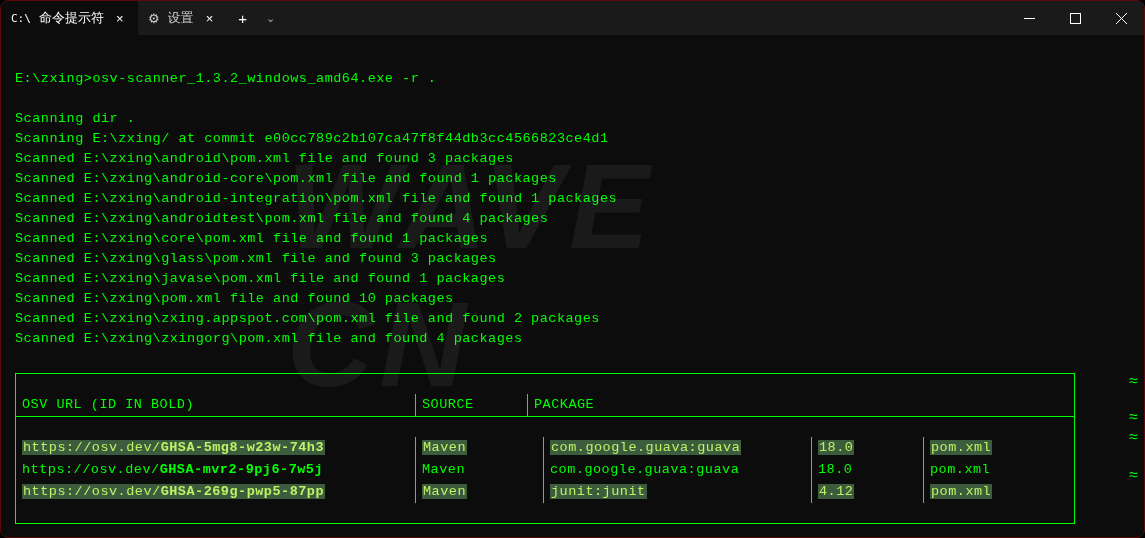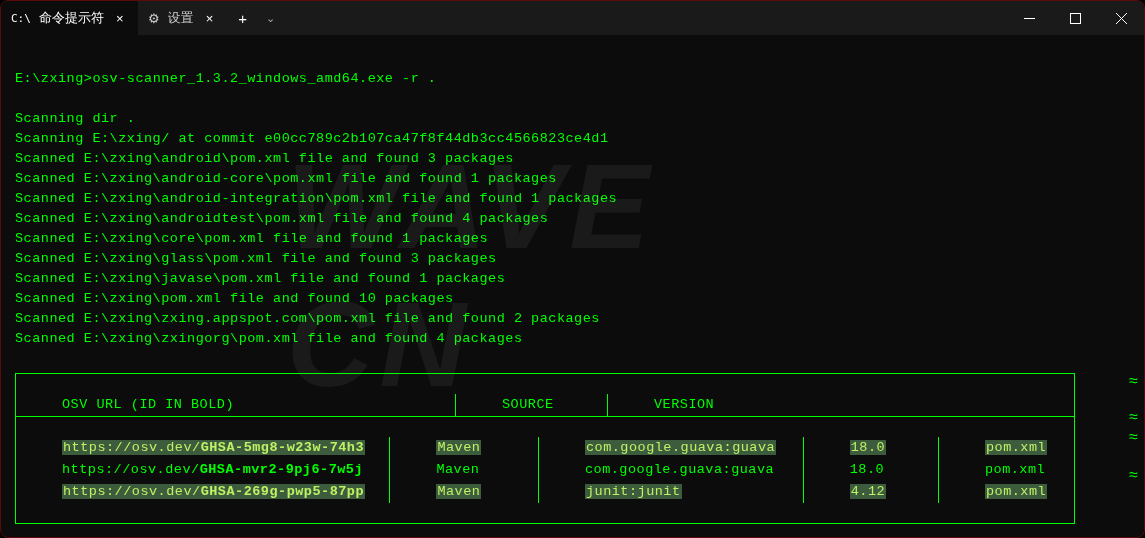--- a/index.html
+++ b/index.html
@@ -15,21 +15,21 @@
 .newtab { width:30px; display:flex; align-items:center; justify-content:center; color:#fff; font-size:15px; cursor:pointer; }
 .dropdown { width:26px; display:flex; align-items:center; justify-content:center; color:#aaa; font-size:11px; cursor:pointer; }
 .spacer { flex:1; }
 .winbtns { display:flex; }
 .winbtn { width:46px; height:34px; display:flex; align-items:center; justify-content:center; color:#fff; cursor:pointer; }
 .winbtn svg { stroke:#fff; fill:none; stroke-width:1; }
 .terminal { position:absolute; top:34px; left:0; right:0; bottom:0; padding:14px 14px 10px 14px; color:#00ff00; font-size:13.5px; line-height:20px; letter-spacing:0.5px; white-space:pre; overflow:hidden; }
 .watermark { position:absolute; top:50%; left:50%; transform:translate(-50%,-48%); font-size:120px; font-weight:700; font-style:italic; color:rgba(255,255,255,0.06); font-family:Arial,sans-serif; letter-spacing:6px; pointer-events:none; z-index:5; }
 .table { border:1px solid #00ff00; margin-top:4px; font-size:13.5px; width:1060px; position:relative; z-index:10; }
 .trow { display:flex; }
-.tcell { padding:1px 6px; border-right:1px solid #00ff00; overflow:hidden; white-space:nowrap; letter-spacing:0.5px;margin-left:40px; }
+.tcell { padding:1px 6px; border-right:1px solid #00ff00; overflow:hidden; white-space:nowrap; letter-spacing:0.5px; }
 .tcell:last-child { border-right:none; }
 .c1 { width:400px; }
 .c2 { width:128px; }
 .c3 { width:268px; }
 .c4 { width:112px; }
 .c5 { width:112px; }
 .thead { border-bottom:1px solid #00ff00; }
 .sel { background:#3d5c3d; color:#bef264; padding:0 1px; }
 @keyframes blink { 50% { opacity:0; } }
 .tilde { position:absolute; right:6px; color:#00ff00; z-index:10; }
@@ -76,21 +76,21 @@
 
   <div class="watermark">WAVE CN</div>
 
   <div class="terminal">
 <div><span>E:\zxing&gt;</span><span>osv-scanner_1.3.2_windows_amd64.exe -r .</span></div>
 <div id="lines"><div>Scanning dir .</div><div>Scanning E:\zxing/ at commit e00cc789c2b107ca47f8f44db3cc4566823ce4d1</div><div>Scanned E:\zxing\android\pom.xml file and found 3 packages</div><div>Scanned E:\zxing\android-core\pom.xml file and found 1 packages</div><div>Scanned E:\zxing\android-integration\pom.xml file and found 1 packages</div><div>Scanned E:\zxing\androidtest\pom.xml file and found 4 packages</div><div>Scanned E:\zxing\core\pom.xml file and found 1 packages</div><div>Scanned E:\zxing\glass\pom.xml file and found 3 packages</div><div>Scanned E:\zxing\javase\pom.xml file and found 1 packages</div><div>Scanned E:\zxing\pom.xml file and found 10 packages</div><div>Scanned E:\zxing\zxing.appspot.com\pom.xml file and found 2 packages</div><div>Scanned E:\zxing\zxingorg\pom.xml file and found 4 packages</div></div>
 <div class="table">
 <div class="trow thead">
 <div class="tcell c1"> <span>OSV URL (ID IN BOLD)</span></div>
 <div class="tcell c4"> <span>SOURCE</span></div>
-<div class="tcell c5"> <span>VERSION</span></div>
+<div class="tcell c5"> <span>PACKAGE</span></div>
 </div>
 <div id="tbody"><div class="trow"><div class="tcell c1"> <span class="sel">https://osv.dev/<span class="u">GHSA-5mg8-w23w-74h3</span></span></div><div class="tcell c2"> <span class="sel">Maven</span></div><div class="tcell c3"> <span class="sel">com.google.guava:guava</span></div><div class="tcell c4"> <span class="sel">18.0</span></div><div class="tcell c5"> <span class="sel">pom.xml</span></div></div><div class="trow"><div class="tcell c1"> https://osv.dev/<span class="u">GHSA-mvr2-9pj6-7w5j</span></div><div class="tcell c2"> Maven</div><div class="tcell c3"> com.google.guava:guava</div><div class="tcell c4"> 18.0</div><div class="tcell c5"> pom.xml</div></div><div class="trow"><div class="tcell c1"> <span class="sel">https://osv.dev/<span class="u">GHSA-269g-pwp5-87pp</span></span></div><div class="tcell c2"> <span class="sel">Maven</span></div><div class="tcell c3"> <span class="sel">junit:junit</span></div><div class="tcell c4"> <span class="sel">4.12</span></div><div class="tcell c5"> <span class="sel">pom.xml</span></div></div></div>
 </div>
 
   </div>
 
   <div class="tilde" style="top:372px">≈</div>
   <div class="tilde" style="top:408px">≈</div>
   <div class="tilde" style="top:428px">≈</div>
   <div class="tilde" style="top:466px">≈</div>

